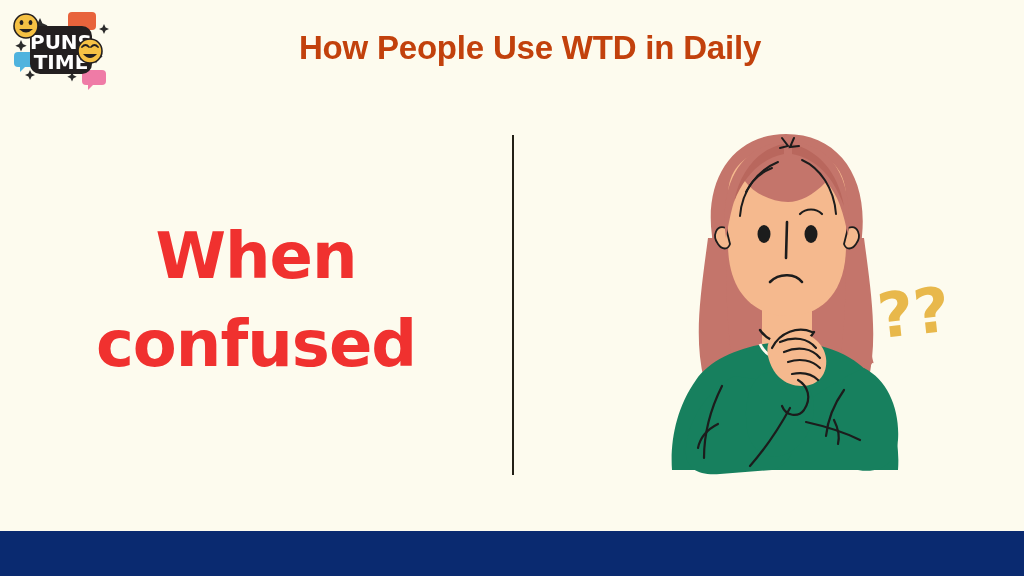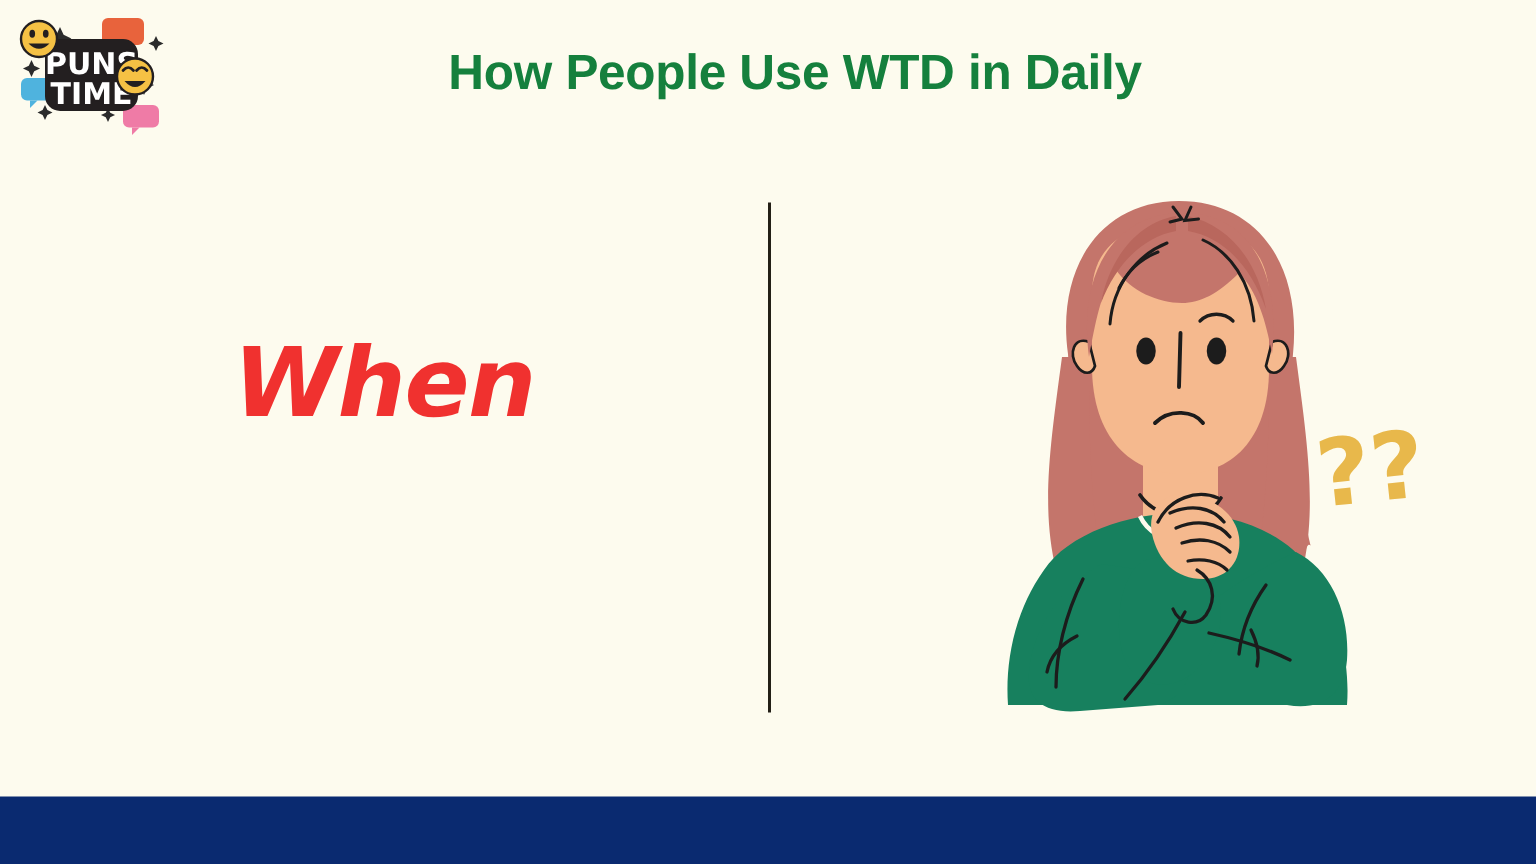--- a/index.html
+++ b/index.html
@@ -30,21 +30,21 @@
     height: 88px;
   }
 
   
   #title {
     position: absolute;
     left: 150px;
     top: 22px;
     width: 760px;
     text-align: center;
-    color: #15803d;
+    color: #c2410c;
     font-family: "Liberation Sans", sans-serif;
     font-weight: bold;
     font-size: 33px;
     line-height: 51px;
     letter-spacing: -0.2px;
   }
   #title .ttl-line {
     display: block;
     white-space: nowrap;
   }
@@ -55,21 +55,20 @@
     left: 36px;
     top: 212px;
     width: 440px;
     text-align: center;
     color: #f0312f;
     font-family: "DejaVu Sans", sans-serif;
     font-weight: bold;
     font-size: 64px;
     line-height: 88px;
     letter-spacing: -1px;
-    font-style: italic;
   }
   #headline .hl-line {
     display: block;
     white-space: nowrap;
   }
 
   
   #divider {
     position: absolute;
     left: 512px;
@@ -150,20 +149,21 @@
       </g>
     </svg>
   </div>
 
   <div id="title">
     <span class="ttl-line">How People Use WTD in Daily</span>
   </div>
 
   <div id="headline">
     <span class="hl-line">When</span>
+    <span class="hl-line">confused</span>
   </div>
 
   <div id="divider"></div>
 
   <div id="illustration">
     <svg viewBox="0 0 348 372" width="348" height="372">
 
       <path d="M100 118
                C92 60 122 16 174 16
                C226 16 256 58 250 118

